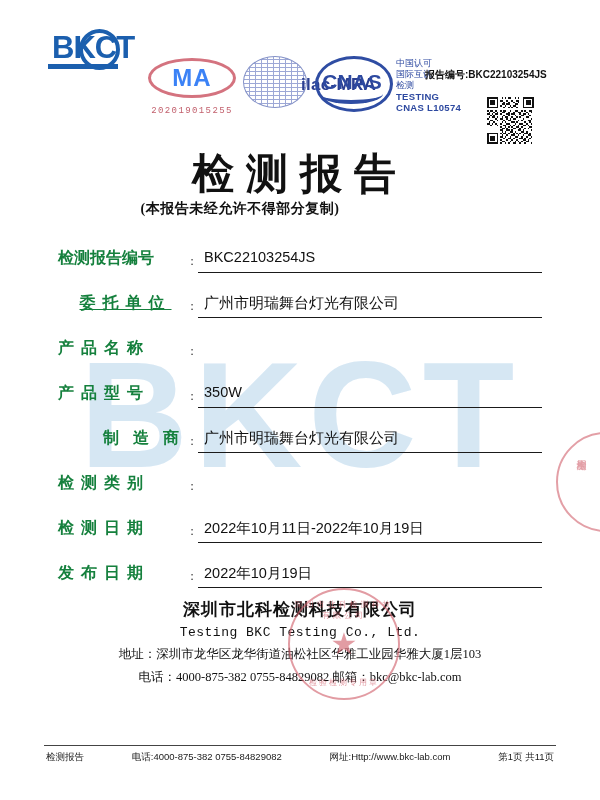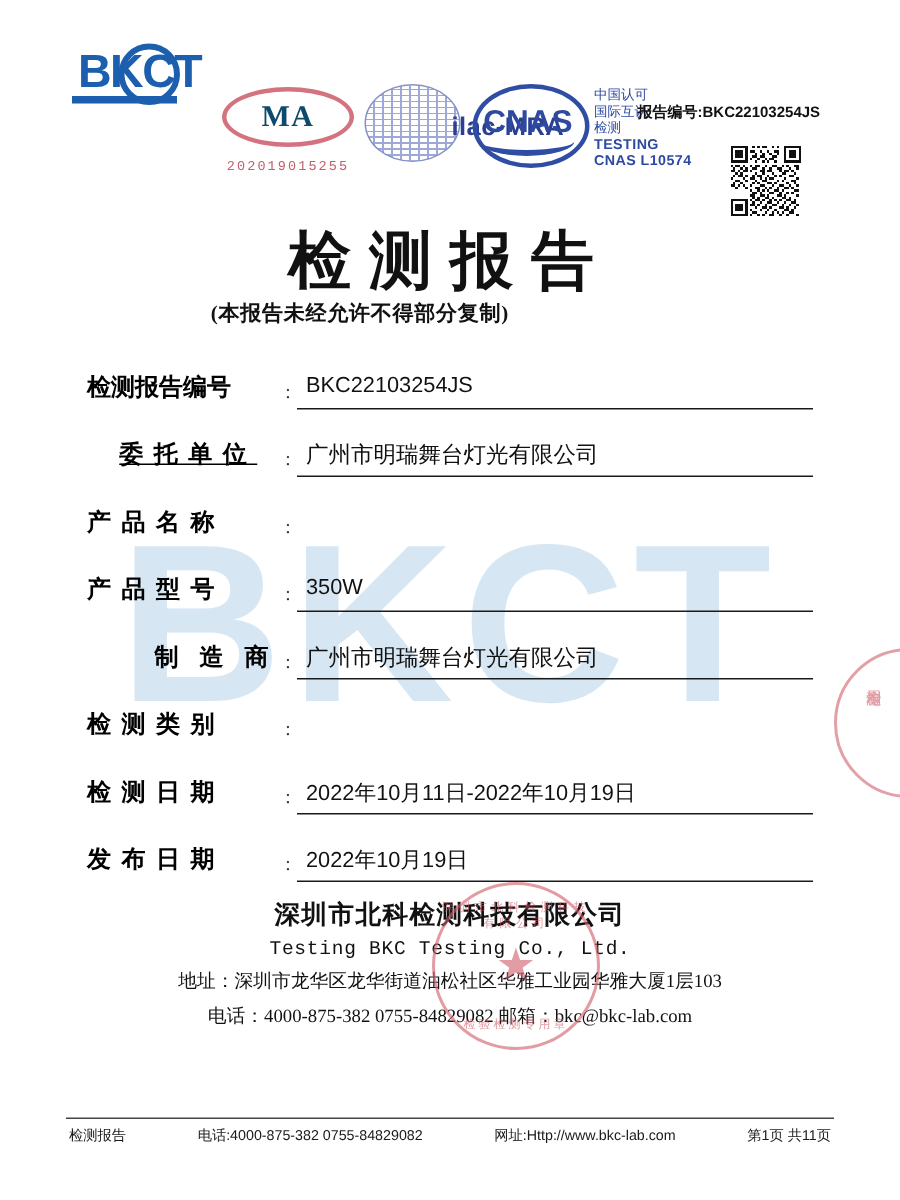--- a/index.html
+++ b/index.html
@@ -39,22 +39,22 @@
   .bkct-bar{
     position:absolute;left:48px;top:46px;width:70px;height:5px;background:#1b5fae;
   }
 
   .ma-stamp{position:absolute;left:148px;top:40px;width:88px;height:40px;}
   .ma-stamp .oval{
     position:absolute;inset:0;border:3px solid #d4737f;border-radius:50%;
   }
   .ma-stamp .txt{
     position:absolute;inset:0;display:flex;align-items:center;justify-content:center;
-    font-family:Liberation Serif, serif;
-    font-weight:bold;font-size:20px;color:#0c4a6e;letter-spacing:1px;
+    font-family:Liberation Sans, sans-serif;
+    font-weight:bold;font-size:24px;color:#3b82f6;letter-spacing:1px;
   }
   .ma-num{
     position:absolute;left:140px;top:88px;width:104px;text-align:center;
     font-family:"Liberation Mono","DejaVu Sans Mono",monospace;
     font-size:9px;letter-spacing:1.4px;color:#c2606d;
   }
 
   .ilac{position:absolute;left:243px;top:38px;width:64px;height:52px;}
   .ilac .globe{
     position:absolute;inset:0;border:1px solid #6f7fbe;border-radius:50%;
@@ -116,21 +116,21 @@
   }
 
   
   .form{position:absolute;left:0;top:228px;width:600px;z-index:3;}
   .row{
     position:relative;height:45px;display:flex;align-items:flex-end;
   }
   .lbl{
     width:128px;margin-left:58px;
     font-family:"Liberation Serif","DejaVu Serif",serif;
-    font-weight:bold;font-size:16px;color:#000000;
+    font-weight:bold;font-size:16px;color:#15803d;
     display:flex;justify-content:space-between;
     padding-bottom:4px;box-sizing:border-box;
   }
   .lbl span{display:inline-block;}
   .colon{
     width:12px;text-align:center;padding-bottom:4px;
     font-size:13px;color:#333;
   }
   .val{
     flex:1;margin-right:58px;

